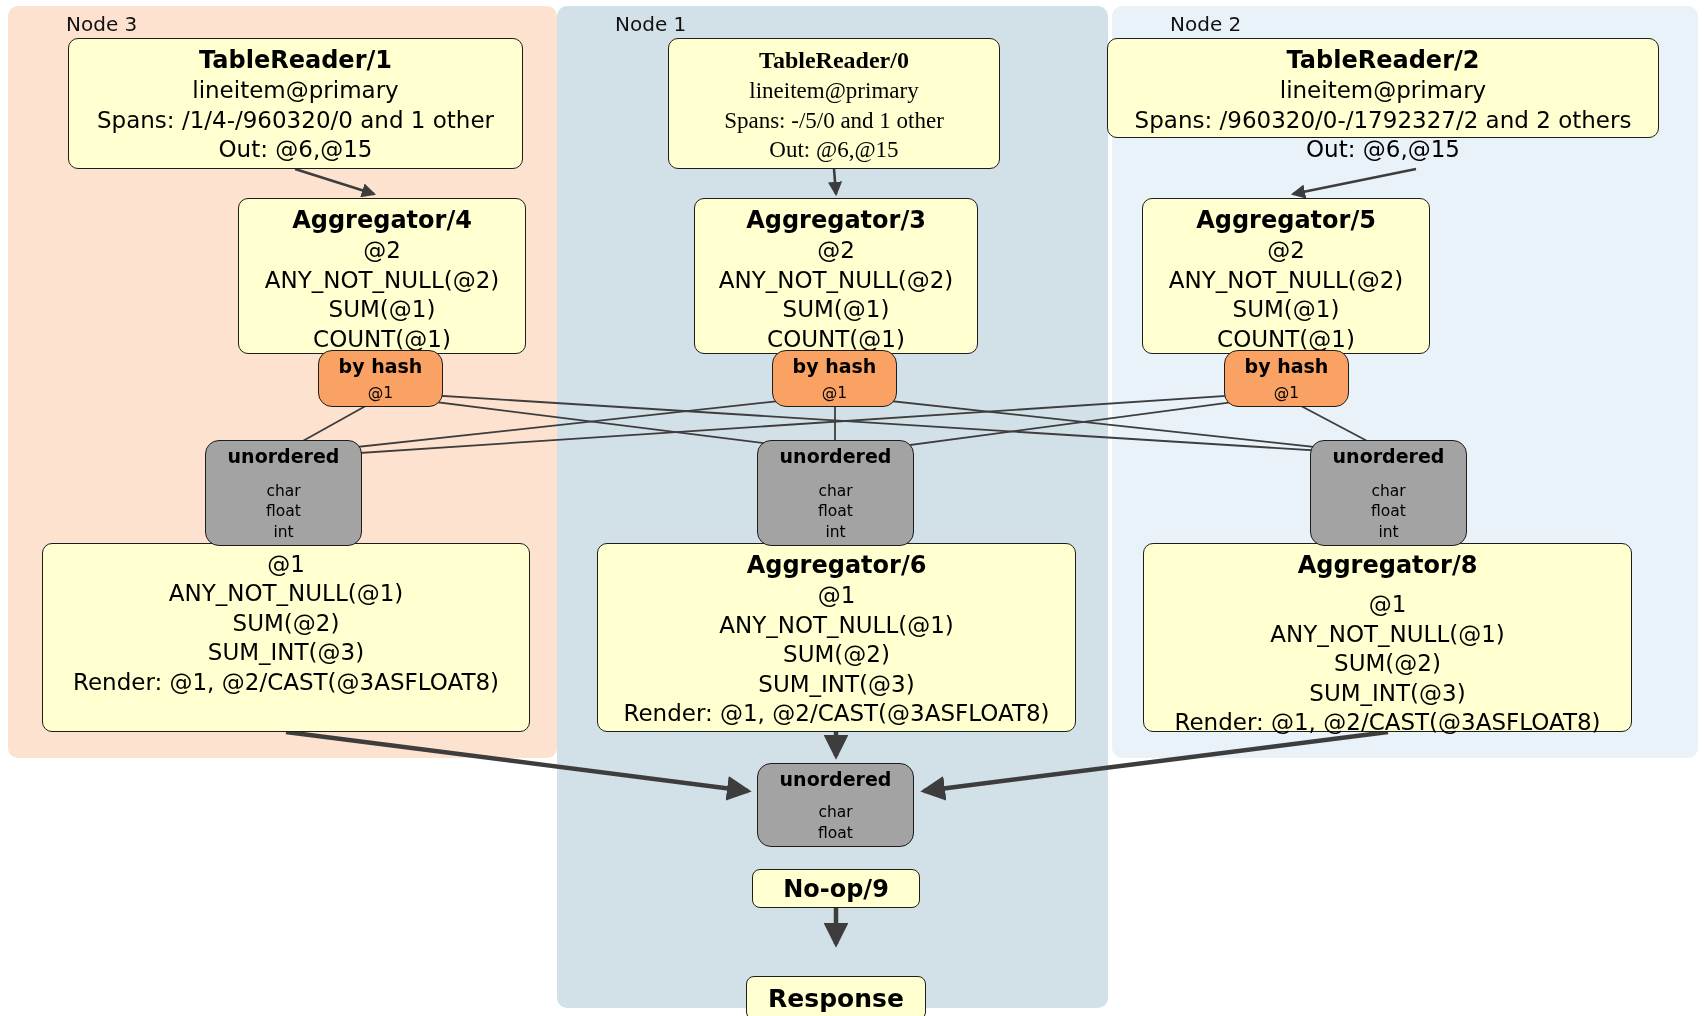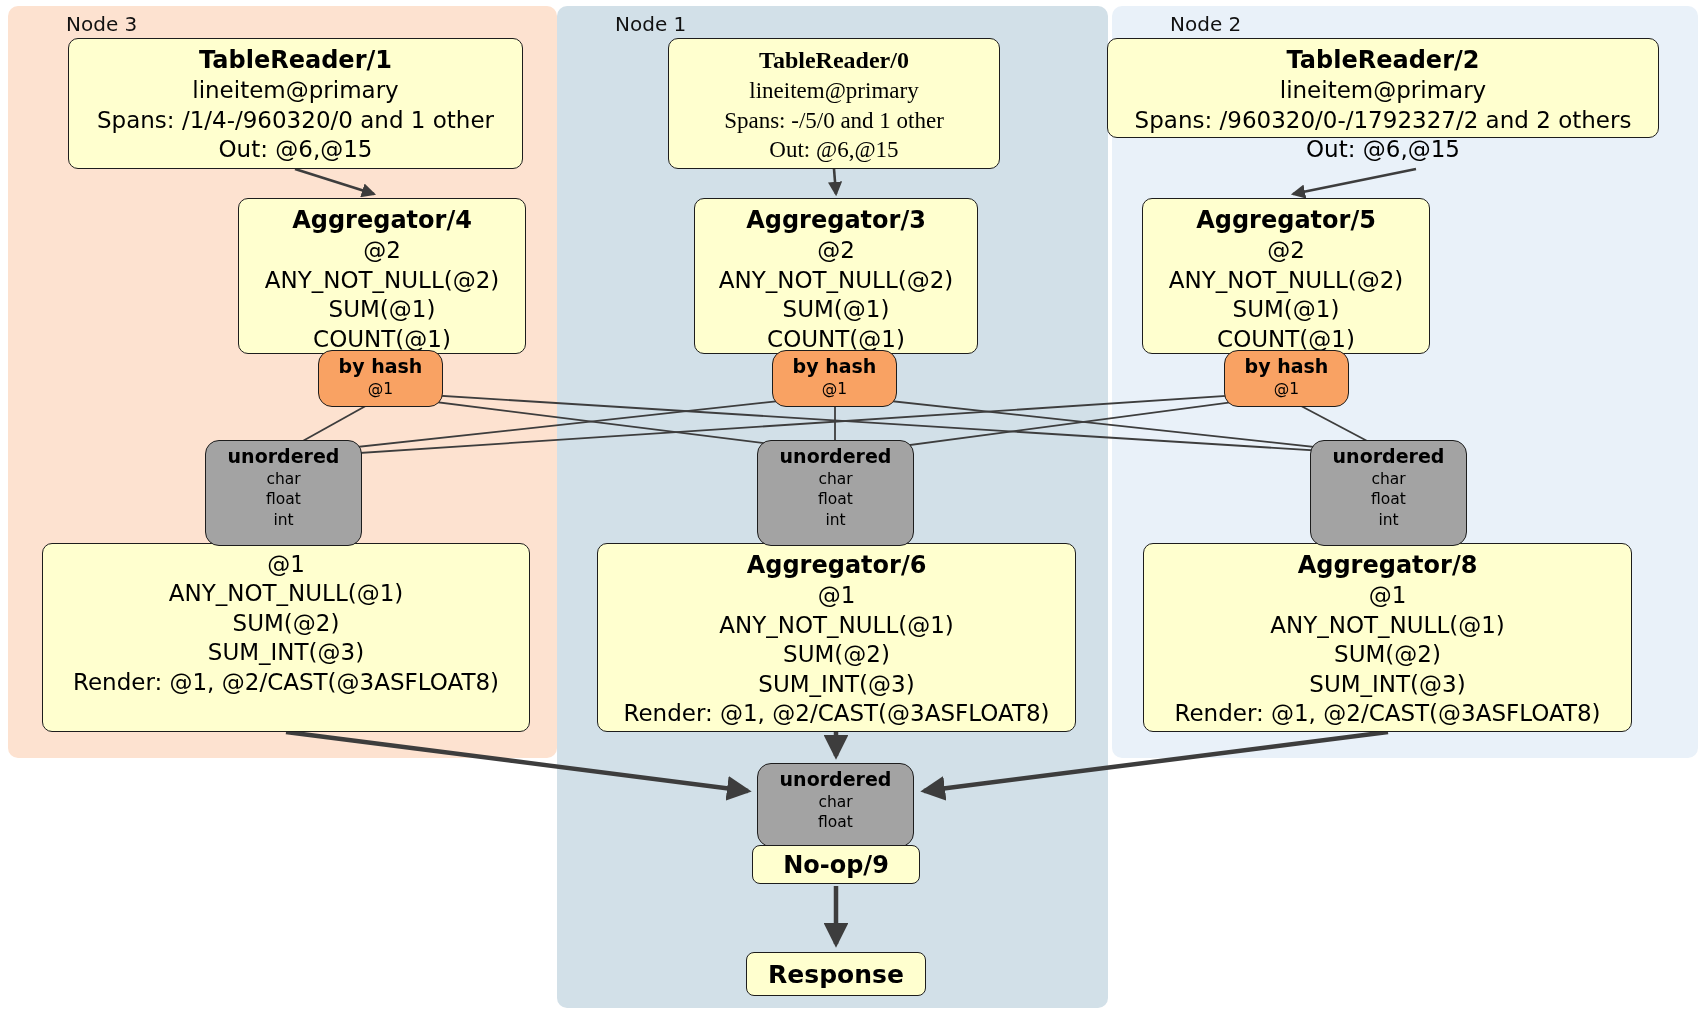--- a/index.html
+++ b/index.html
@@ -20,29 +20,29 @@
   .edge-thick { stroke: #3d3d3d; stroke-width: 4.5; fill: none; }
 
   .proc { position: absolute; z-index: 2; background: #ffffcf; border: 1.6px solid #1d1d1d;
           border-radius: 10px; text-align: center; padding: 6px 8px;
           display: flex; flex-direction: column; justify-content: flex-start; }
   .proc-title { font-weight: bold; font-size: 24px; line-height: 1.3; }
   .proc-lines div { font-size: 23px; line-height: 1.28; }
 
   .mini { position: absolute; z-index: 3; border: 1.6px solid #1d1d1d; border-radius: 14px;
           text-align: center; padding: 3px 6px;
-          display: flex; flex-direction: column; justify-content: flex-start; }
+          display: flex; flex-direction: column; justify-content: space-between; }
   .router { background: #f9a263; }
   .sync   { background: #a3a3a3; }
   .mini-title { font-weight: bold; font-size: 19px; line-height: 1.3; }
   .mini-lines div { font-size: 15.5px; line-height: 1.32; }
 
   .label-box { position: absolute; z-index: 3; background: #ffffcf; border: 1.6px solid #1d1d1d;
                border-radius: 8px; text-align: center; display: flex; align-items: center;
-               justify-content: center; font-weight: bold; }
+               justify-content: center; font-weight: bold; margin-top: 24px; }
   #box-noop     { left: 752px; top: 845px; width: 168px; height: 39px; font-size: 24px; }
   #box-response { left: 746px; top: 952px; width: 180px; height: 44px; font-size: 25px; }
 </style>
 </head>
 <body>
 
 <div id="canvas">
 
   <div class="region" id="region-node3">
     <div class="region-label">Node 3</div>
@@ -191,21 +191,21 @@
   <div class="proc" style="left:597px; top:543px; width:479px; height:189px;">
     <div class="proc-title">Aggregator/6</div>
     <div class="proc-lines">
         <div>@1</div>
         <div>ANY_NOT_NULL(@1)</div>
         <div>SUM(@2)</div>
         <div>SUM_INT(@3)</div>
         <div>Render: @1, @2/CAST(@3ASFLOAT8)</div>
       </div>
   </div>
-  <div class="proc" style="left:1143px; top:543px; width:489px; height:189px;">
+  <div class="proc" style="left:1143px; top:543px; width:489px; height:189px;gap:9px;">
     <div class="proc-title">Aggregator/8</div>
     <div class="proc-lines">
         <div>@1</div>
         <div>ANY_NOT_NULL(@1)</div>
         <div>SUM(@2)</div>
         <div>SUM_INT(@3)</div>
         <div>Render: @1, @2/CAST(@3ASFLOAT8)</div>
       </div>
   </div>
 

